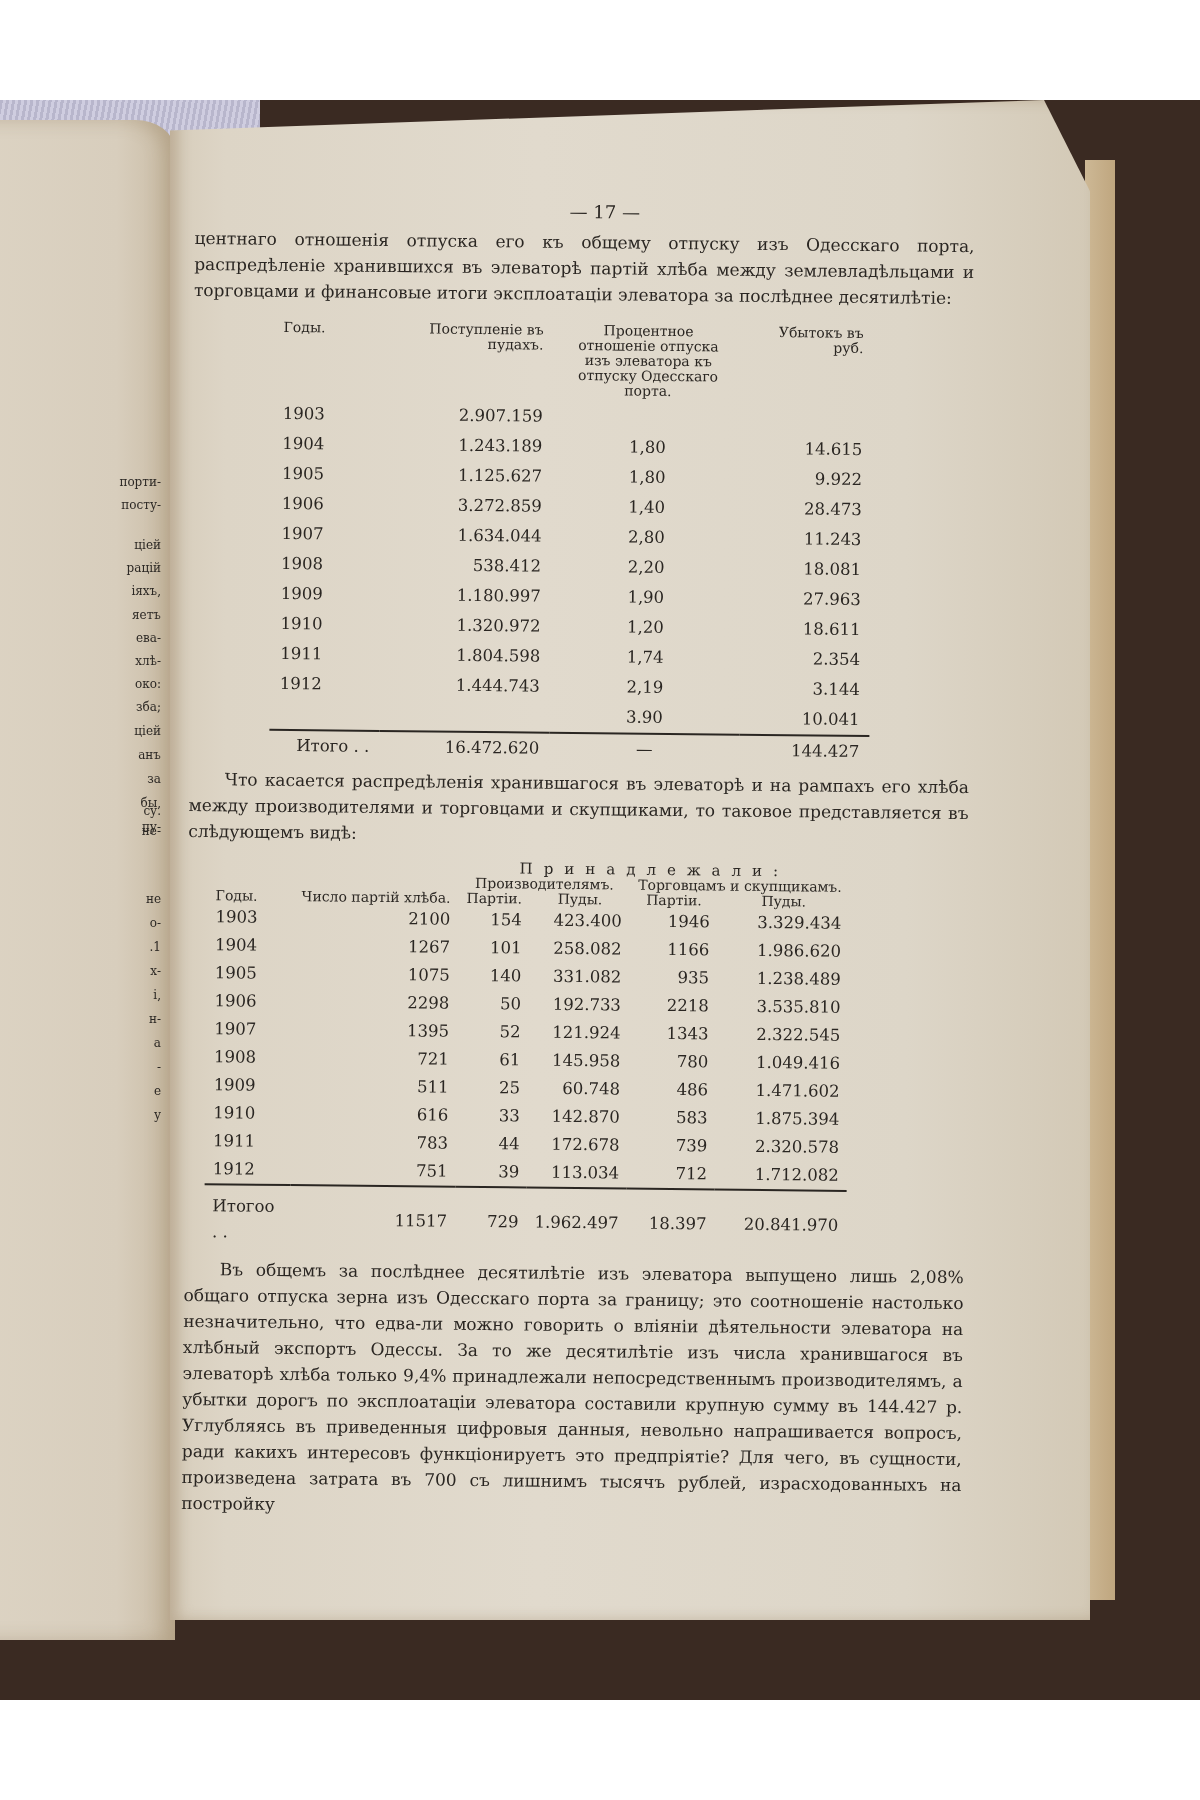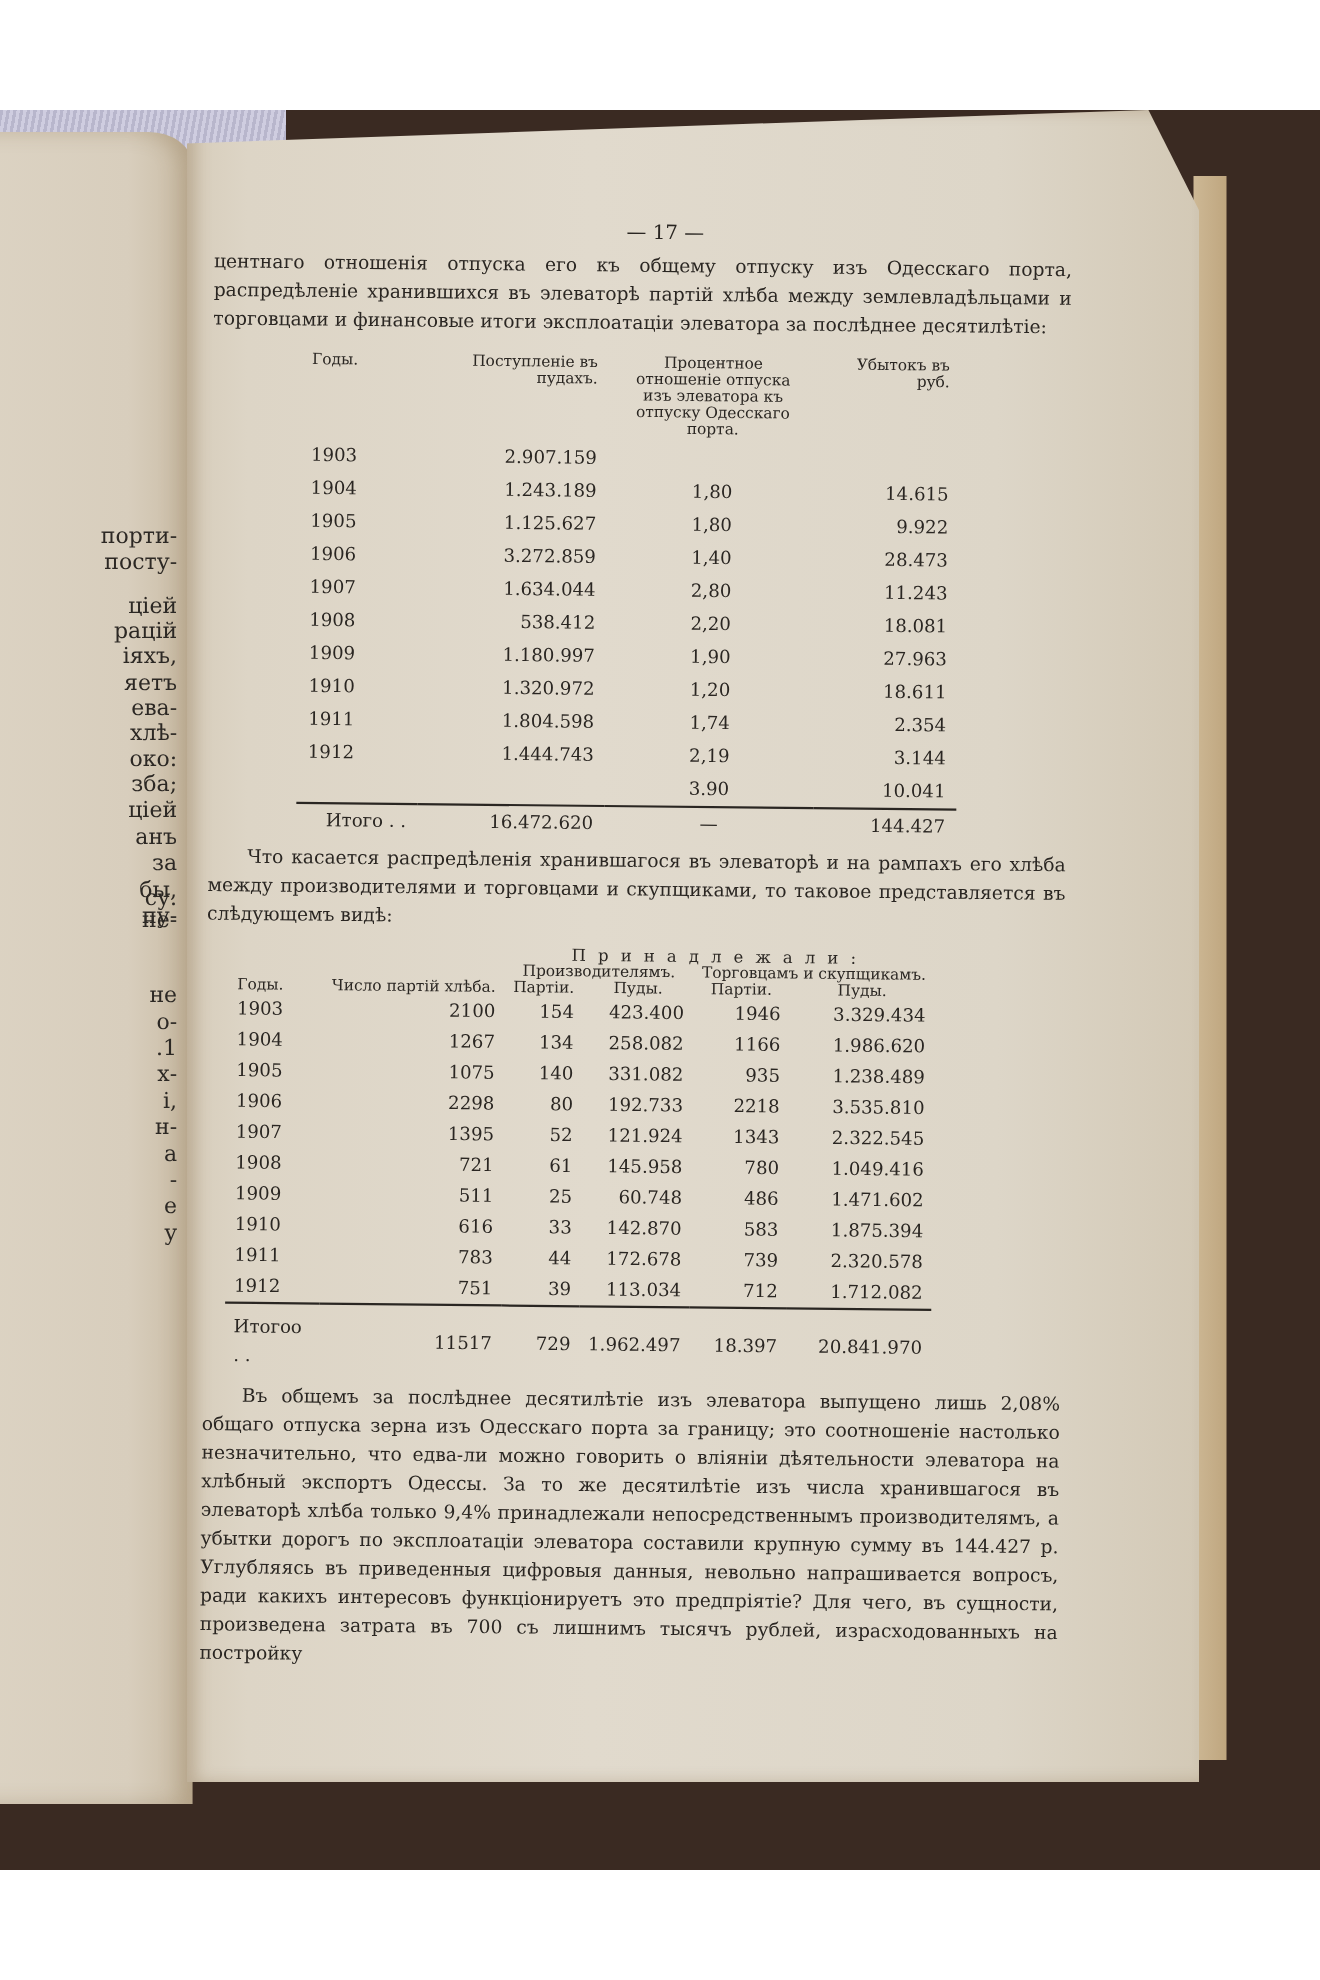--- a/index.html
+++ b/index.html
@@ -19,21 +19,21 @@
       position: absolute; left: 0; top: 0; width: 260px; height: 110px;
       background: repeating-linear-gradient(100deg, #b8b6cc 0 3px, #cfcde0 3px 6px);
     }
     .left-page {
       position: absolute; left: -20px; top: 20px; width: 195px; height: 1520px;
       background: linear-gradient(90deg, #dcd3c3 0%, #d8cebd 70%, #c9bba4 100%);
       border-top-right-radius: 40px 30px;
       box-shadow: inset -12px 0 18px rgba(120,90,50,0.25);
     }
     .left-page .frag {
-      position: absolute; right: 14px; font-size: 20px; color: #2c2824;
+      position: absolute; right: 14px; font-size: 12px; color: #2c2824;
       font-family: "DejaVu Serif", serif; white-space: nowrap; text-align: center;
     }
     .page {
       position: absolute; left: 170px; top: 0; width: 920px; height: 1520px;
       background: linear-gradient(90deg, #d7cdbb 0%, #ddd5c6 6%, #e1dacd 40%, #ddd6c8 80%, #d3c9b6 100%);
       clip-path: polygon(0 2%, 95% 0, 100% 6%, 100% 100%, 0 100%);
       box-shadow: inset 8px 0 14px rgba(110,80,40,0.25);
     }
     .page-edge {
       position: absolute; left: 1085px; top: 60px; width: 30px; height: 1440px;
@@ -215,37 +215,37 @@
               <td class="year">1903</td>
               <td>2100</td>
               <td>154</td>
               <td>423.400</td>
               <td>1946</td>
               <td>3.329.434</td>
             </tr>
           <tr>
               <td class="year">1904</td>
               <td>1267</td>
-              <td>134</td>
+              <td>101</td>
               <td>258.082</td>
               <td>1166</td>
               <td>1.986.620</td>
             </tr>
           <tr>
               <td class="year">1905</td>
               <td>1075</td>
               <td>140</td>
               <td>331.082</td>
               <td>935</td>
               <td>1.238.489</td>
             </tr>
           <tr>
               <td class="year">1906</td>
               <td>2298</td>
-              <td>80</td>
+              <td>50</td>
               <td>192.733</td>
               <td>2218</td>
               <td>3.535.810</td>
             </tr>
           <tr>
               <td class="year">1907</td>
               <td>1395</td>
               <td>52</td>
               <td>121.924</td>
               <td>1343</td>

